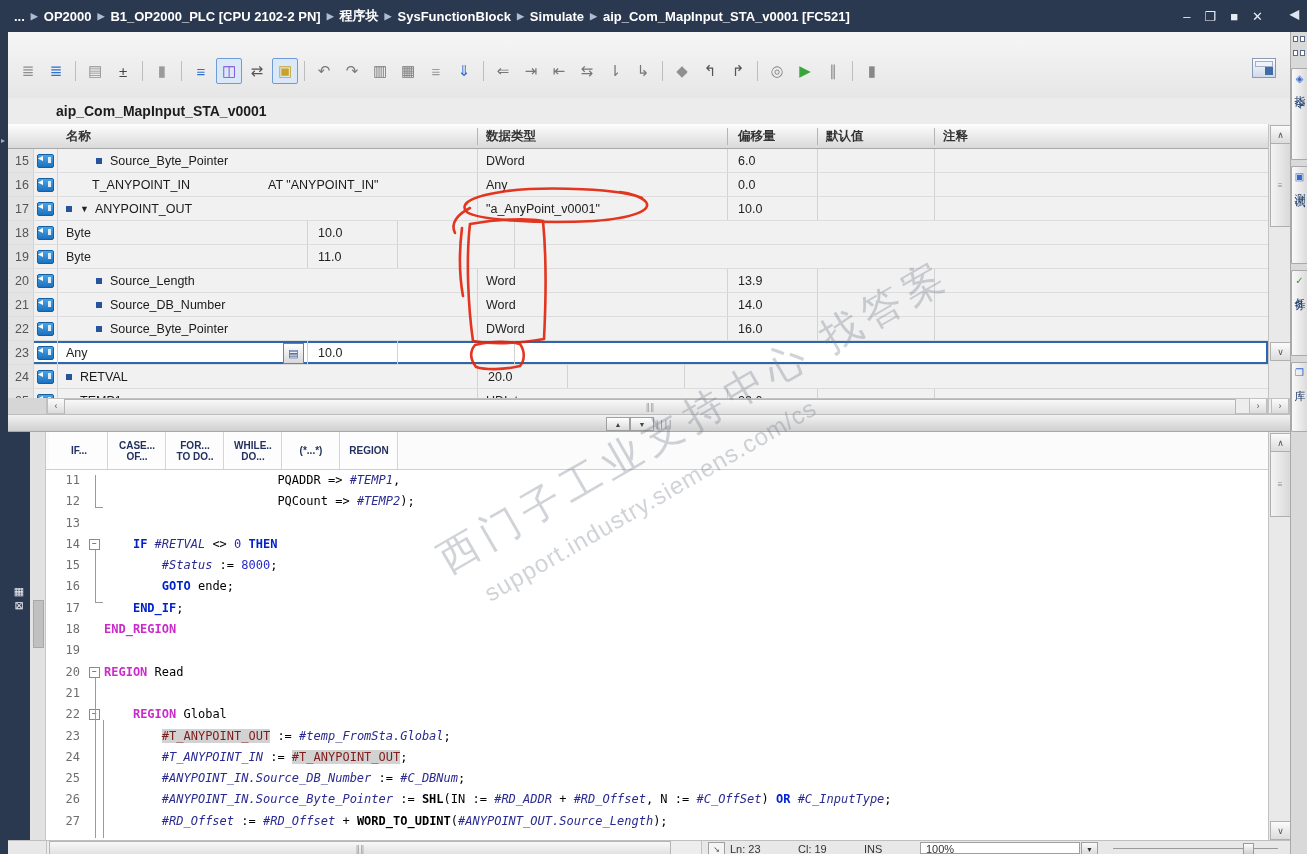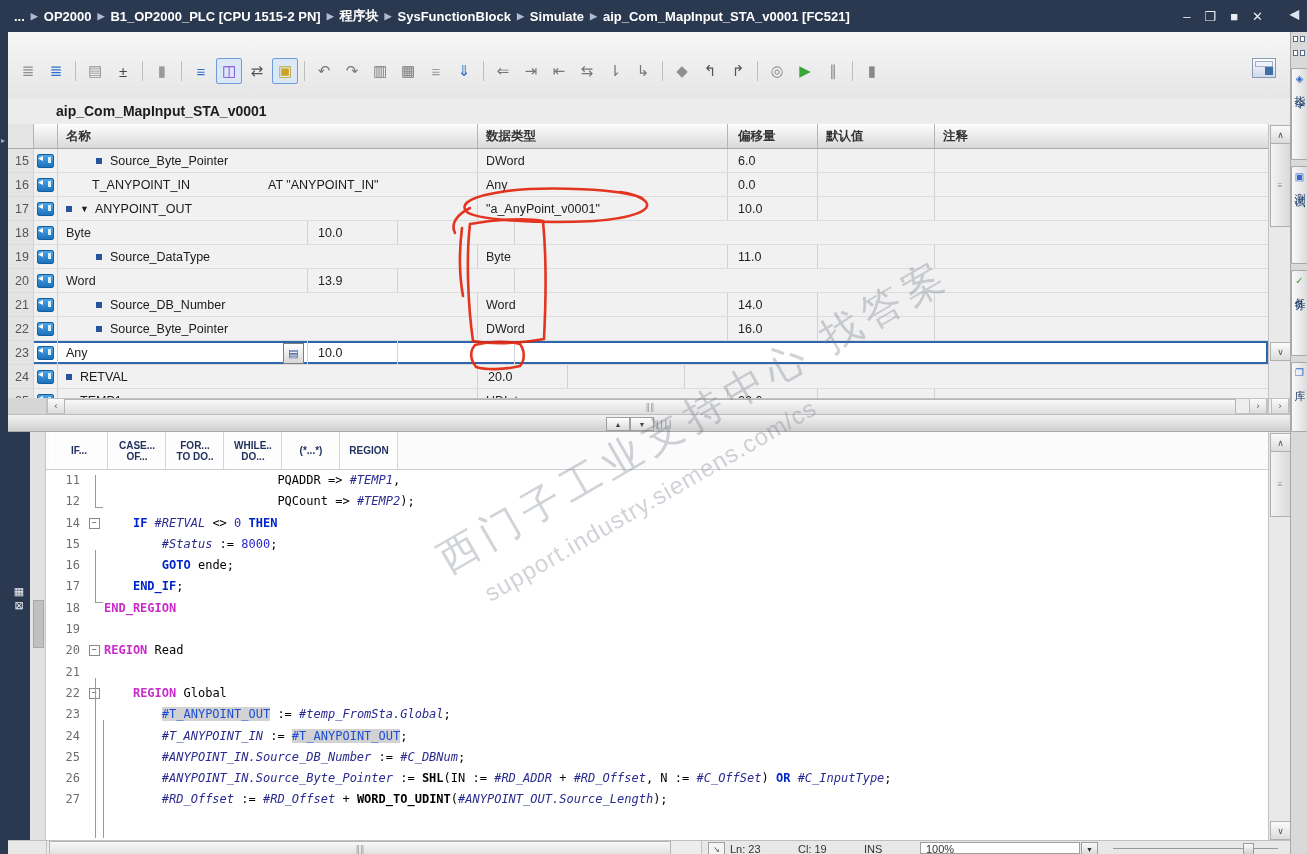--- a/index.html
+++ b/index.html
@@ -31,21 +31,21 @@
               background:linear-gradient(#fdfdfd,#cfd8ea);}
   .layout-btn i{position:absolute;right:2px;bottom:2px;width:8px;height:8px;background:#3f6ea5;}
   .layout-btn b{position:absolute;left:2px;top:2px;width:16px;height:4px;background:#eef3fb;border:1px solid #9fb0c8;}
   
   .blocktitle{position:absolute;left:8px;top:98px;width:1282px;height:26px;background:#ececec;
               font-size:14px;font-weight:bold;color:#1c1c1c;display:flex;align-items:center;padding-left:48px;box-sizing:border-box;}
   
   .tbl{position:absolute;left:8px;top:124px;width:1260px;height:274px;background:#f1f1f1;overflow:hidden;
        font-size:12.5px;}
   .thead{position:absolute;left:0;top:0;width:1260px;height:25px;display:flex;
-         background:linear-gradient(#fdfdfd,#d9d9d9);border-bottom:1px solid #a8a8a8;box-sizing:border-box;}
+         background:linear-gradient(#fdfdfd,#d9d9d9);border-bottom:1px solid #a8a8a8;box-sizing:border-box;align-items:center;}
   .th{border-right:1px solid #b5b5b5;box-sizing:border-box;display:flex;align-items:center;
       padding-left:8px;font-weight:bold;color:#333;}
   .trow{position:absolute;left:0;width:1260px;height:24px;display:flex;background:#f1f1f1;
         border-bottom:1px solid #dcdcdc;box-sizing:border-box;}
   .trow.sel{background:#ffffff;box-shadow:inset 0 0 0 2px #2e66ad;}
   .td{border-right:1px solid #d2d2d2;box-sizing:border-box;display:flex;align-items:center;
       white-space:nowrap;overflow:hidden;}
   .c-num{width:26px;justify-content:flex-end;padding-right:4px;color:#555;background:#e4e4e4;}
   .c-icon{width:24px;justify-content:center;}
   .c-name{width:420px;position:relative;}
@@ -101,21 +101,21 @@
   .lfold{width:18px;flex:none;position:relative;}
   .foldbox{position:absolute;left:3px;top:5px;width:9px;height:9px;border:1px solid #8a8a8a;background:#fff;
            font-size:8px;line-height:7px;text-align:center;color:#444;}
   .lcode{flex:1;}
   .cs-p{color:#000;}
   .cs-k{color:#0023cd;font-weight:bold;}
   .cs-r{color:#cb2bcb;font-weight:bold;}
   .cs-v{color:#2a2a90;font-style:italic;}
   .cs-n{color:#2828c8;}
   .cs-f{color:#000;font-weight:bold;}
-  .cs-h{color:#1d4ed8;background:#d2d2d2;}
+  .cs-h{color:#7f1d1d;background:#d2d2d2;}
   .foldline{position:absolute;background:#9a9a9a;width:1px;}
   .foldtick{position:absolute;background:#9a9a9a;height:1px;}
   
   .statusbar{position:absolute;left:8px;top:840px;width:1282px;height:14px;background:#e8e8e8;border-top:1px solid #bfbfbf;box-sizing:border-box;
              font-size:11px;color:#333;}
   .st-item{position:absolute;top:2px;}
   .st-box{position:absolute;top:1px;width:15px;height:12px;border:1px solid #9f9f9f;background:#f4f4f4;font-size:8px;
           display:flex;align-items:center;justify-content:center;color:#444;}
   .zoombox{position:absolute;left:912px;top:1px;width:160px;height:12px;border:1px solid #9f9f9f;background:#fff;padding-left:5px;box-sizing:border-box;}
   .zoomdrop{position:absolute;left:1073px;top:1px;width:15px;height:12px;border:1px solid #9f9f9f;background:linear-gradient(#fafafa,#d8d8d8);
@@ -143,21 +143,21 @@
 <body>
 
 <div id="root">
 
   <div class="titlebar">
     <div class="bc" id="breadcrumb">
         <span class="bc-item">...</span>
         <span class="bc-sep">▶</span>
         <span class="bc-item">OP2000</span>
         <span class="bc-sep">▶</span>
-        <span class="bc-item">B1_OP2000_PLC [CPU 1515-2 PN]</span>
+        <span class="bc-item">B1_OP2000_PLC [CPU 2102-2 PN]</span>
         <span class="bc-sep">▶</span>
         <span class="bc-item">程序块</span>
         <span class="bc-sep">▶</span>
         <span class="bc-item">SysFunctionBlock</span>
         <span class="bc-sep">▶</span>
         <span class="bc-item">Simulate</span>
         <span class="bc-sep">▶</span>
         <span class="bc-item">aip_Com_MapInput_STA_v0001 [FC521]</span>
       </div>
     <div class="winbtns" id="winbtns">
@@ -290,35 +290,35 @@
           </div>
           <div class="td c-off">10.0</div>
           <div class="td c-def"></div>
           <div class="td c-com"></div>
         </div>
         <div class="trow" style="top: 121px;">
           <div class="td c-num">19</div>
           <div class="td c-icon">
             <span class="tagicon"></span>
           </div>
-          <div class="td c-name" style="padding-left: 38px;">
-            <span class="bullet" style="margin-right: 8px;"></span>
-            <span class="nametext">Source_DataType</span>
-          </div>
           <div class="td c-type">
             <span>Byte</span>
           </div>
           <div class="td c-off">11.0</div>
           <div class="td c-def"></div>
           <div class="td c-com"></div>
         </div>
         <div class="trow" style="top: 145px;">
           <div class="td c-num">20</div>
           <div class="td c-icon">
             <span class="tagicon"></span>
+          </div>
+          <div class="td c-name" style="padding-left: 38px;">
+            <span class="bullet" style="margin-right: 8px;"></span>
+            <span class="nametext">Source_Length</span>
           </div>
           <div class="td c-type">
             <span>Word</span>
           </div>
           <div class="td c-off">13.9</div>
           <div class="td c-def"></div>
           <div class="td c-com"></div>
         </div>
         <div class="trow" style="top: 169px;">
           <div class="td c-num">21</div>
@@ -448,20 +448,21 @@
         <span>(*...*)</span>
       </div>
       <div class="snip">
         <span>REGION</span>
       </div>
     </div>
 
   <div class="codearea" id="codearea">
       <div class="cline"><span class="lnum">11</span><span class="lfold"></span><span class="lcode"><span class="cs-p">                        PQADDR =&gt; </span><span class="cs-v">#TEMP1</span><span class="cs-p">,</span></span></div>
       <div class="cline"><span class="lnum">12</span><span class="lfold"></span><span class="lcode"><span class="cs-p">                        PQCount =&gt; </span><span class="cs-v">#TEMP2</span><span class="cs-p">);</span></span></div>
+      <div class="cline"><span class="lnum">13</span><span class="lfold"></span><span class="lcode"></span></div>
       <div class="cline"><span class="lnum">14</span><span class="lfold"><span class="foldbox">−</span></span><span class="lcode"><span class="cs-p">    </span><span class="cs-k">IF</span><span class="cs-p"> </span><span class="cs-v">#RETVAL</span><span class="cs-p"> &lt;&gt; </span><span class="cs-n">0</span><span class="cs-p"> </span><span class="cs-k">THEN</span></span></div>
       <div class="cline"><span class="lnum">15</span><span class="lfold"></span><span class="lcode"><span class="cs-p">        </span><span class="cs-v">#Status</span><span class="cs-p"> := </span><span class="cs-n">8000</span><span class="cs-p">;</span></span></div>
       <div class="cline"><span class="lnum">16</span><span class="lfold"></span><span class="lcode"><span class="cs-p">        </span><span class="cs-k">GOTO</span><span class="cs-p"> ende;</span></span></div>
       <div class="cline"><span class="lnum">17</span><span class="lfold"></span><span class="lcode"><span class="cs-p">    </span><span class="cs-k">END_IF</span><span class="cs-p">;</span></span></div>
       <div class="cline"><span class="lnum">18</span><span class="lfold"></span><span class="lcode"><span class="cs-r">END_REGION</span></span></div>
       <div class="cline"><span class="lnum">19</span><span class="lfold"></span><span class="lcode"></span></div>
       <div class="cline"><span class="lnum">20</span><span class="lfold"><span class="foldbox">−</span></span><span class="lcode"><span class="cs-r">REGION</span><span class="cs-p"> Read</span></span></div>
       <div class="cline"><span class="lnum">21</span><span class="lfold"></span><span class="lcode"></span></div>
       <div class="cline"><span class="lnum">22</span><span class="lfold"><span class="foldbox">−</span></span><span class="lcode"><span class="cs-p">    </span><span class="cs-r">REGION</span><span class="cs-p"> Global</span></span></div>
       <div class="cline"><span class="lnum">23</span><span class="lfold"></span><span class="lcode"><span class="cs-p">        </span><span class="cs-h">#T_ANYPOINT_OUT</span><span class="cs-p"> := </span><span class="cs-v">#temp_FromSta.Global</span><span class="cs-p">;</span></span></div>

